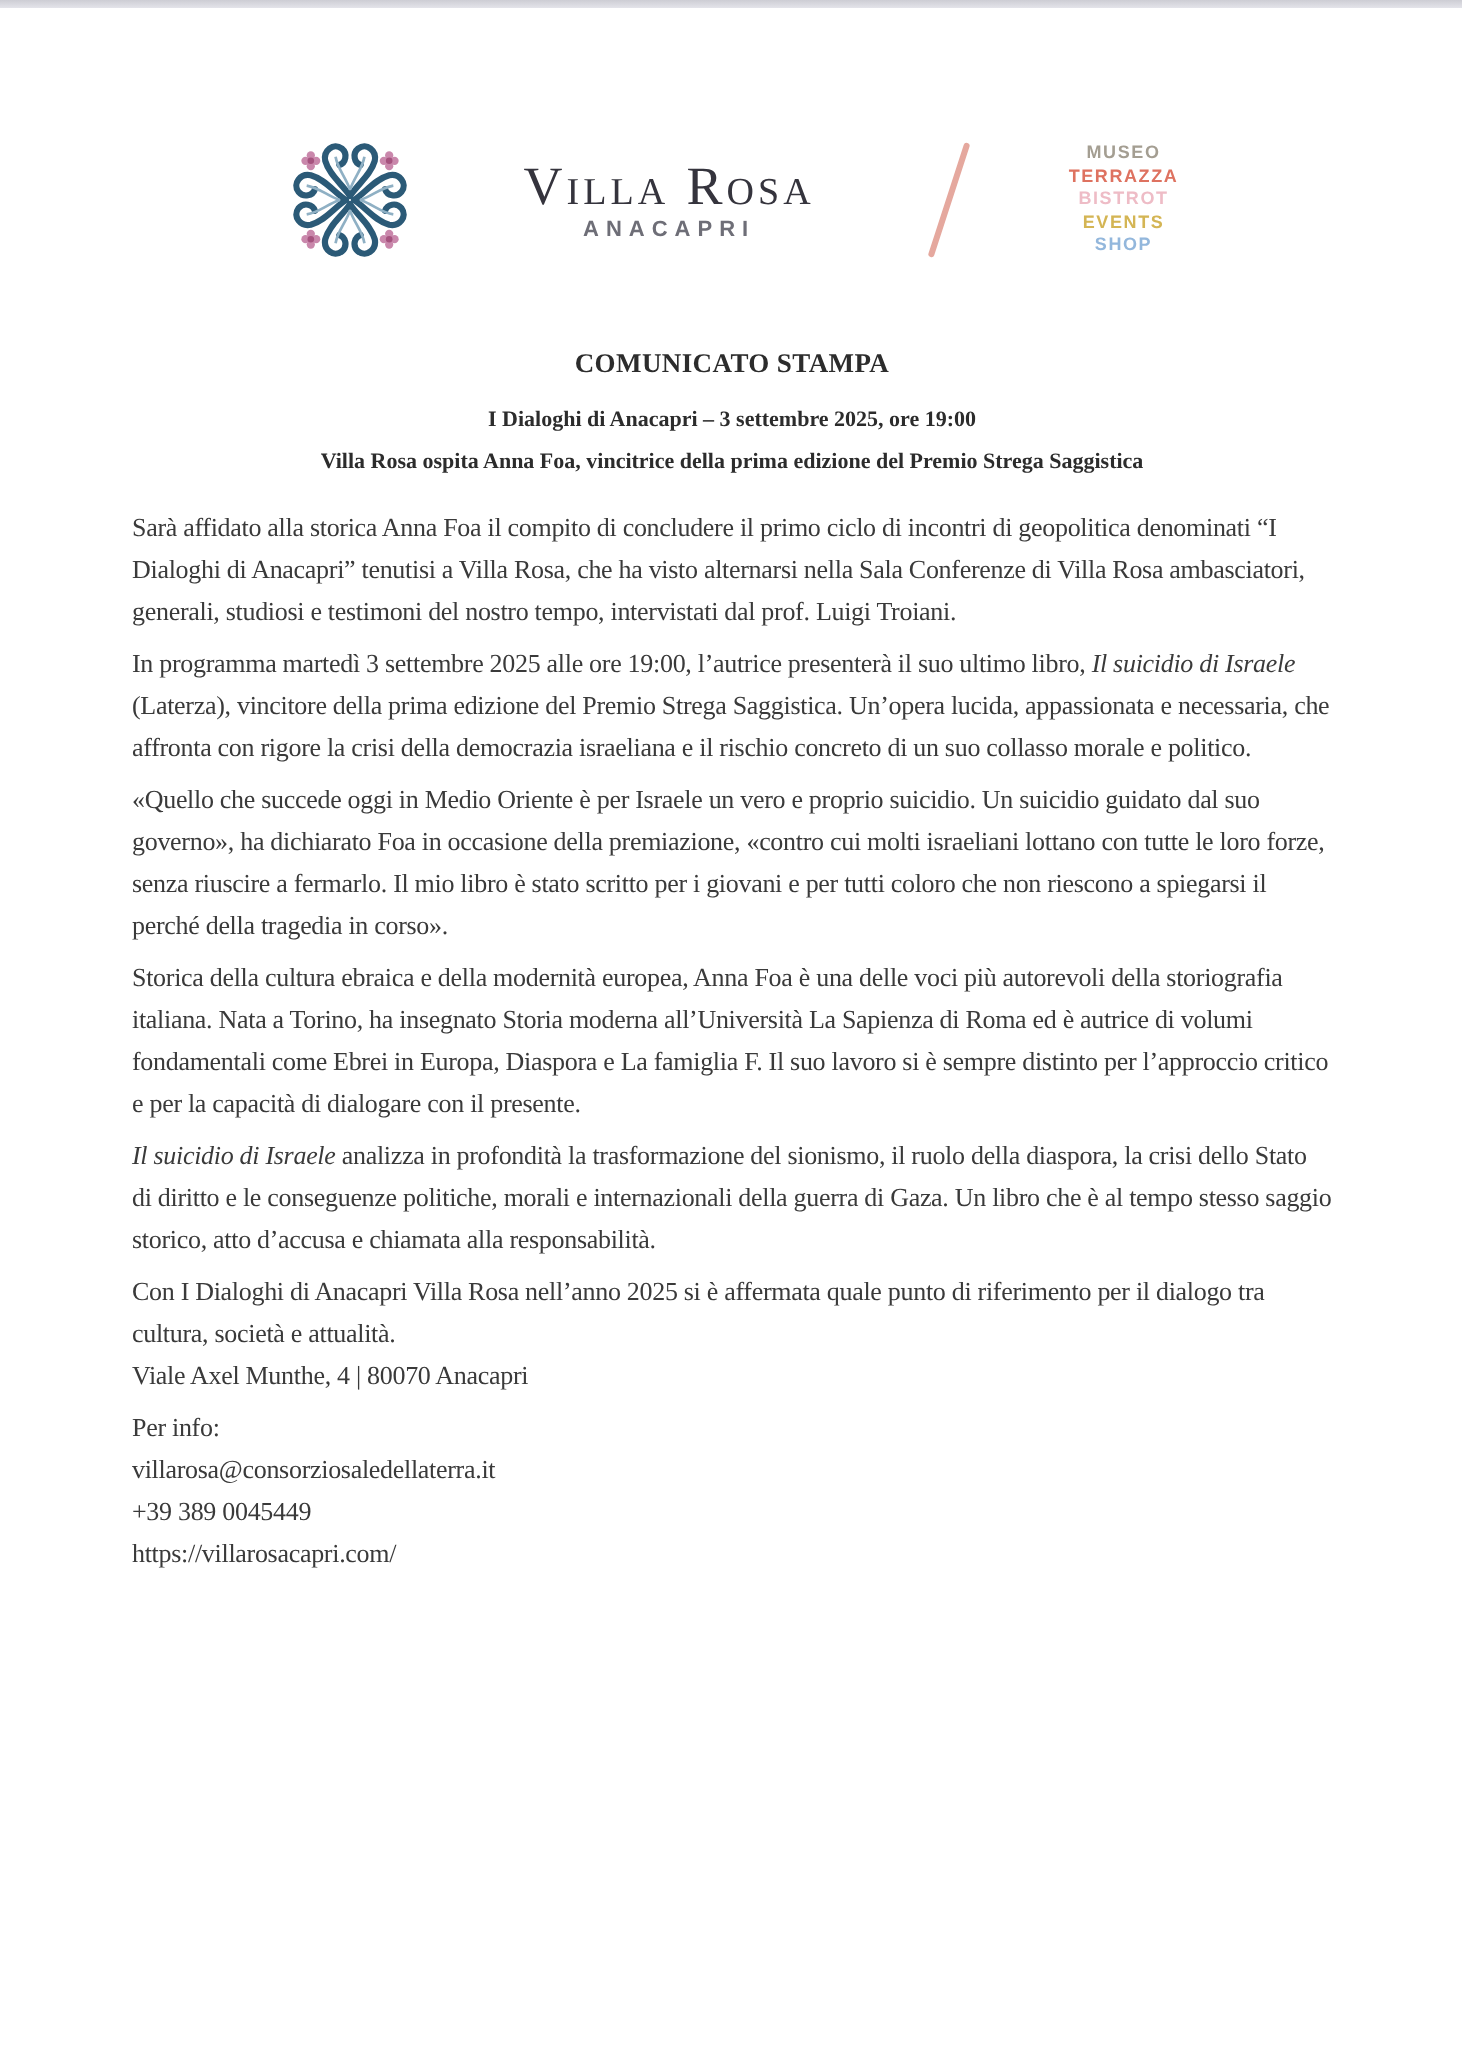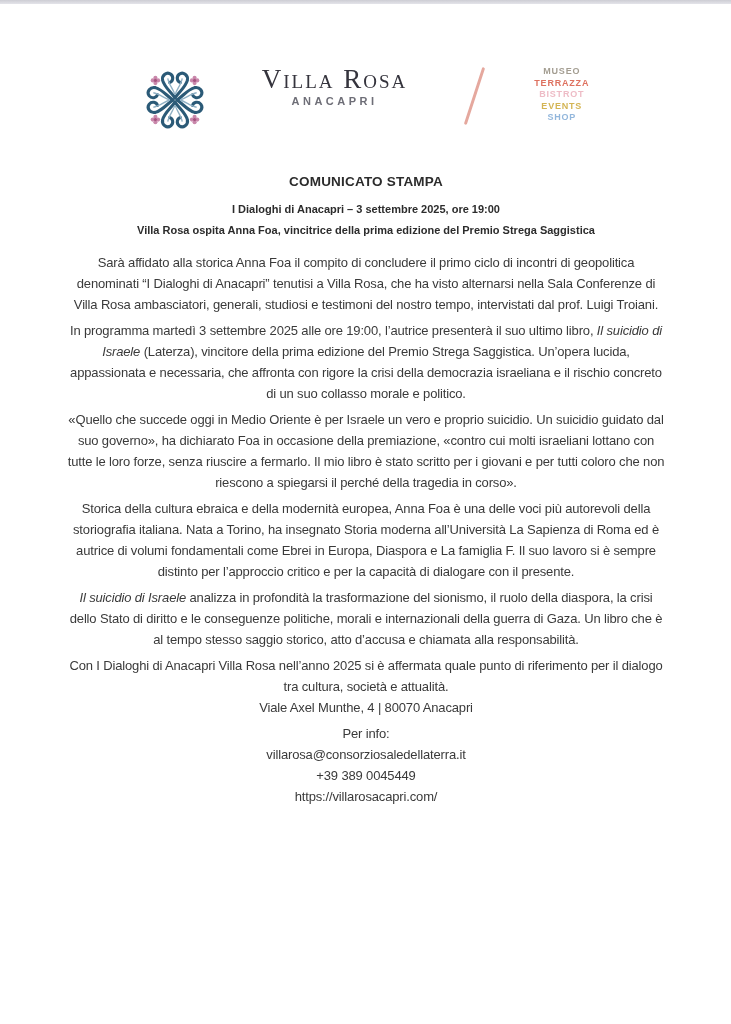--- a/index.html
+++ b/index.html
@@ -11,21 +11,21 @@
     overflow:hidden;
     position:relative;
   }
   .top-strip{
     width:100%;height:4px;
     background:linear-gradient(#cdcdd4,#e4e4ea);
   }
   
   .logo-row{
     margin-top:62px;
-    display:flex;justify-content:center;align-items:flex-start;gap:44px;
+    display:flex;justify-content:center;align-items:center;gap:44px;
   }
   .rosette{width:66px;height:68px;flex:0 0 auto;}
   .brand-block{margin-left:10px;text-align:center;}
   .brand-name{
     font-family:"Liberation Serif","DejaVu Serif",serif;
     font-variant:small-caps;
     font-size:27px;letter-spacing:2px;
     color:#35343d;line-height:26px;
   }
   .brand-sub{
@@ -41,38 +41,39 @@
   .logo-tags{display:flex;flex-direction:column;align-items:center;}
   .logo-tags .tag{
     font-size:9px;font-weight:bold;letter-spacing:.8px;
     line-height:11.5px;white-space:nowrap;
   }
   
   .doc{
     width:600px;
     margin:0 auto;
     margin-left:66px;
+    font-family:Liberation Serif, serif;
   }
   .kicker{
     text-align:center;font-weight:bold;
     font-size:13.5px;color:#2c2c2c;
     margin-top:40px;margin-bottom:10px;
     letter-spacing:.2px;
   }
   .title{
     text-align:center;font-weight:bold;
     font-size:11px;line-height:21px;color:#2c2c2c;
     margin:0 0 11px 0;
   }
   .body-text p{
     margin:0 0 5px 0;
     font-size:13px;line-height:21px;
     letter-spacing:-.15px;
     color:#3a3a3a;
-    text-align:center;
+    text-align:left;
   }
   .body-text em{font-style:italic;}
 </style>
 </head>
 <body>
 
 <div class="top-strip"></div>
 
 <div>
 

